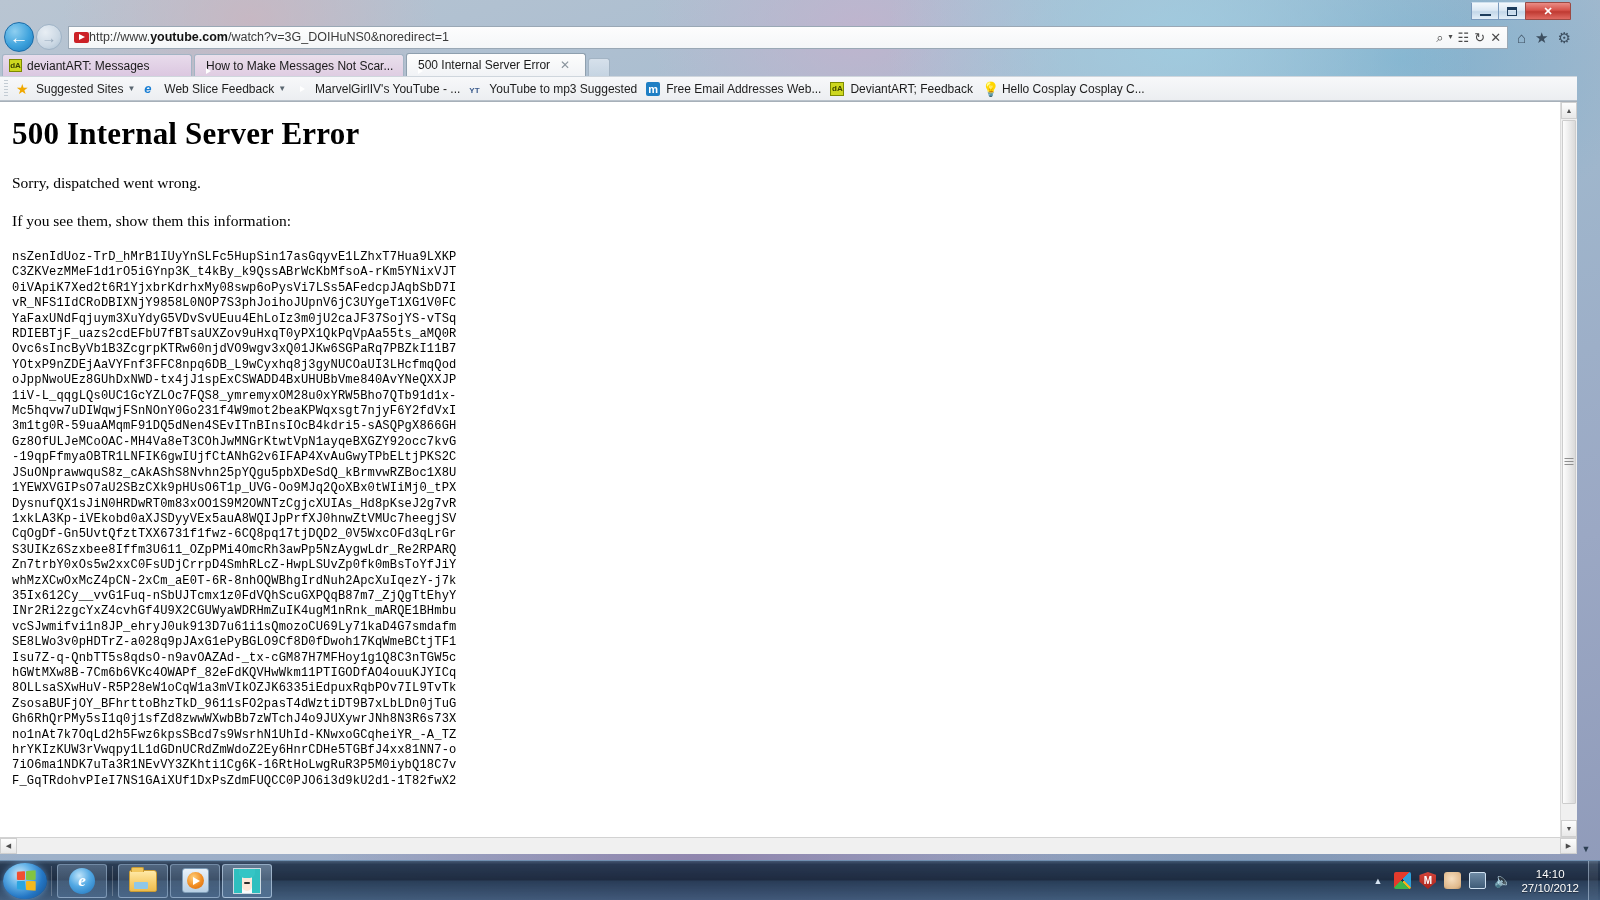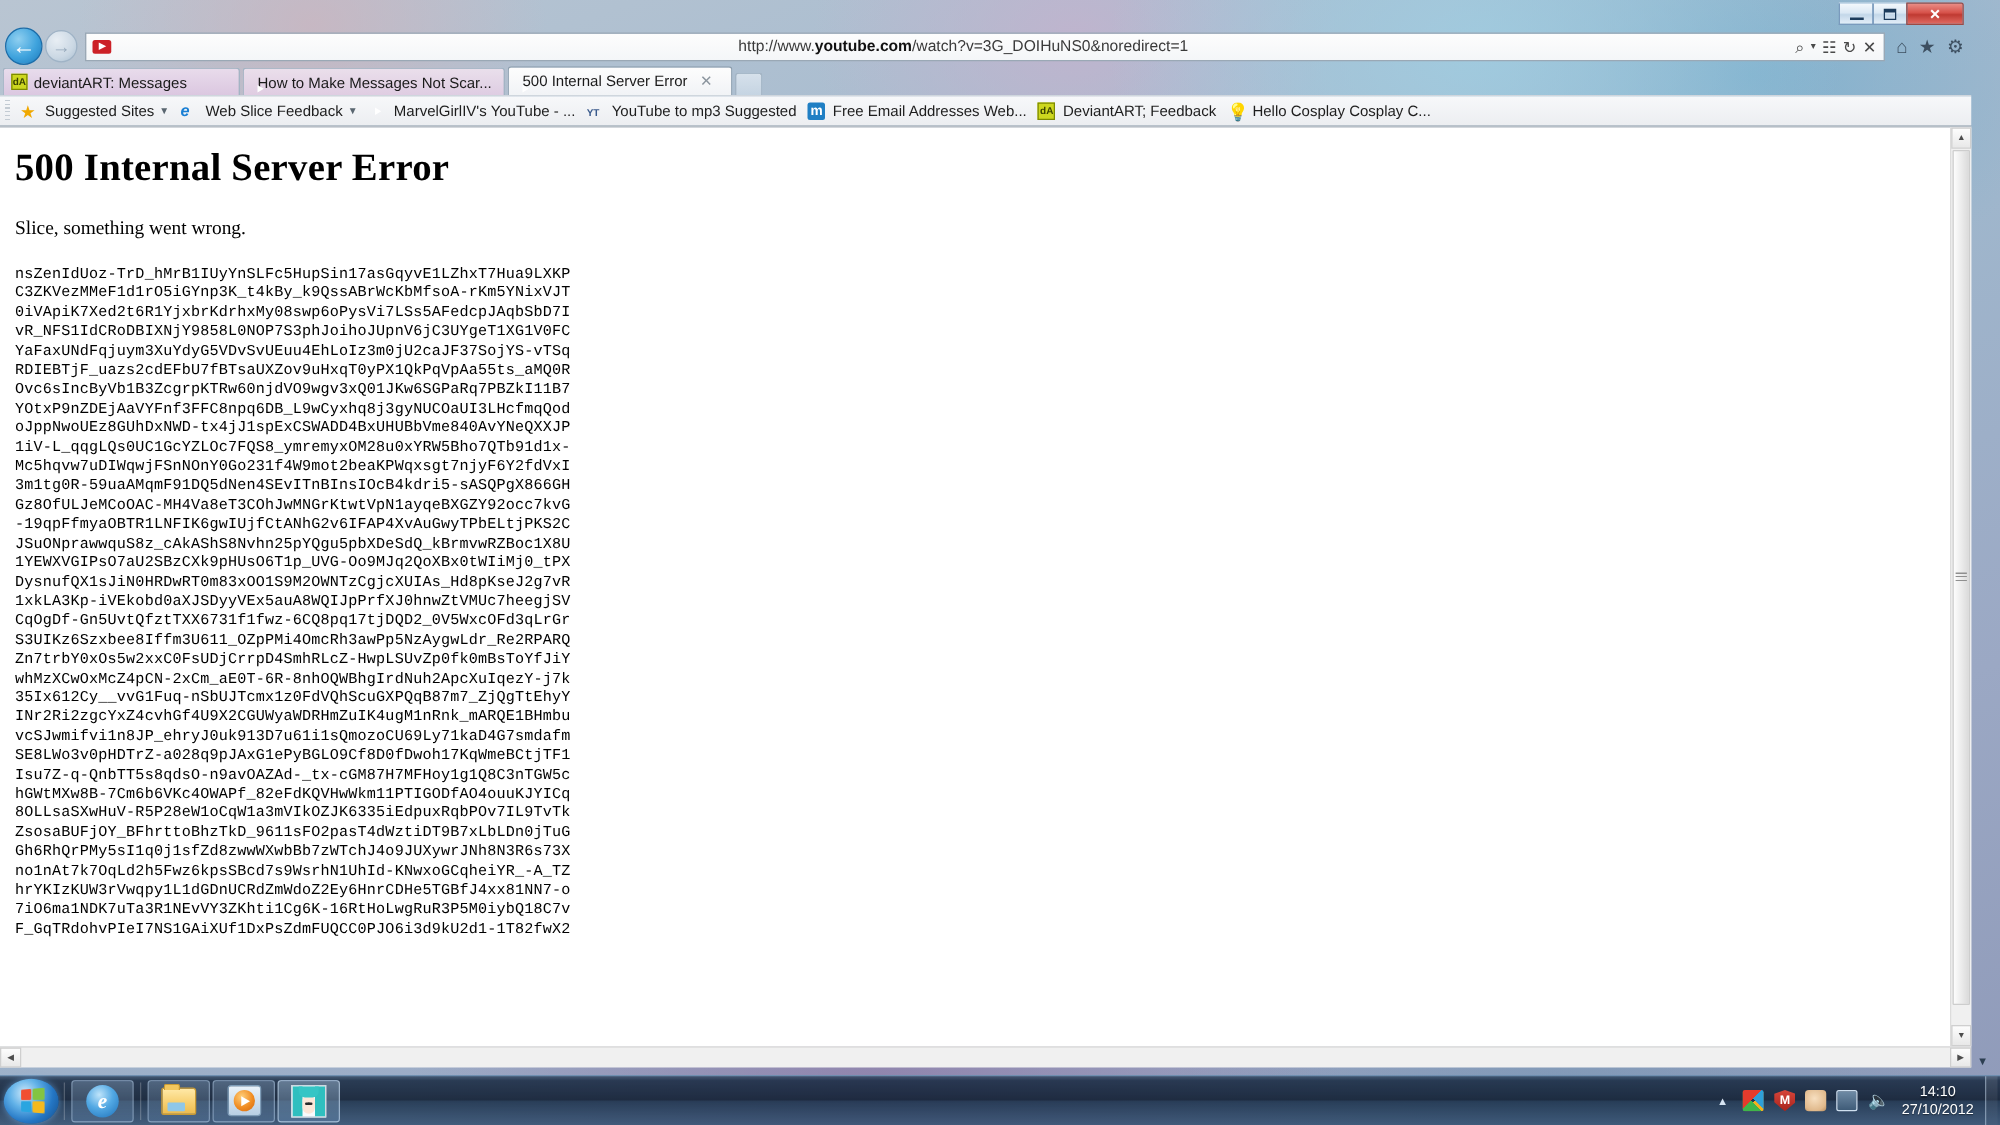--- a/index.html
+++ b/index.html
@@ -123,24 +123,23 @@
     position: absolute;
     left: 5px; top: 2.5px;
     border-left: 6px solid #fff;
     border-top: 3px solid transparent;
     border-bottom: 3px solid transparent;
   }
   .addr-text {
     flex: 1 1 auto;
     font-size: 12.5px;
     color: #3a3a3a;
-    margin-left: 16px;
+    margin-left: 0;
     white-space: nowrap;
     overflow: hidden;
-    text-align: center;
   }
   .addr-text b { color: #111; font-weight: bold; }
   .addr-icons {
     display: flex; align-items: center; gap: 5px;
     flex: 0 0 auto;
     padding-right: 3px;
     color: #4a4a4a;
   }
   .addr-icons span { cursor: pointer; font-size: 13px; line-height: 1; }
   .cmd-icons {
@@ -632,21 +631,22 @@
 
       <div class="link-item">
         <span class="link-ico"><span class="ico-bulb">💡</span></span>
         <span>Hello Cosplay  Cosplay C...</span>
       </div>
     </div>
 
     <div class="page-area">
       <div class="page-scroll">
         <div class="err-title">500 Internal Server Error</div>
-        <div class="err-p">Slice, something went wrong.</div>
+        <div class="err-p">Sorry, dispatched went wrong.</div>
+        <div class="err-p">If you see them, show them this information:</div>
         <div class="err-dump">nsZenIdUoz-TrD_hMrB1IUyYnSLFc5HupSin17asGqyvE1LZhxT7Hua9LXKP
 C3ZKVezMMeF1d1rO5iGYnp3K_t4kBy_k9QssABrWcKbMfsoA-rKm5YNixVJT
 0iVApiK7Xed2t6R1YjxbrKdrhxMy08swp6oPysVi7LSs5AFedcpJAqbSbD7I
 vR_NFS1IdCRoDBIXNjY9858L0NOP7S3phJoihoJUpnV6jC3UYgeT1XG1V0FC
 YaFaxUNdFqjuym3XuYdyG5VDvSvUEuu4EhLoIz3m0jU2caJF37SojYS-vTSq
 RDIEBTjF_uazs2cdEFbU7fBTsaUXZov9uHxqT0yPX1QkPqVpAa55ts_aMQ0R
 Ovc6sIncByVb1B3ZcgrpKTRw60njdVO9wgv3xQ01JKw6SGPaRq7PBZkI11B7
 YOtxP9nZDEjAaVYFnf3FFC8npq6DB_L9wCyxhq8j3gyNUCOaUI3LHcfmqQod
 oJppNwoUEz8GUhDxNWD-tx4jJ1spExCSWADD4BxUHUBbVme840AvYNeQXXJP
 1iV-L_qqgLQs0UC1GcYZLOc7FQS8_ymremyxOM28u0xYRW5Bho7QTb91d1x-

